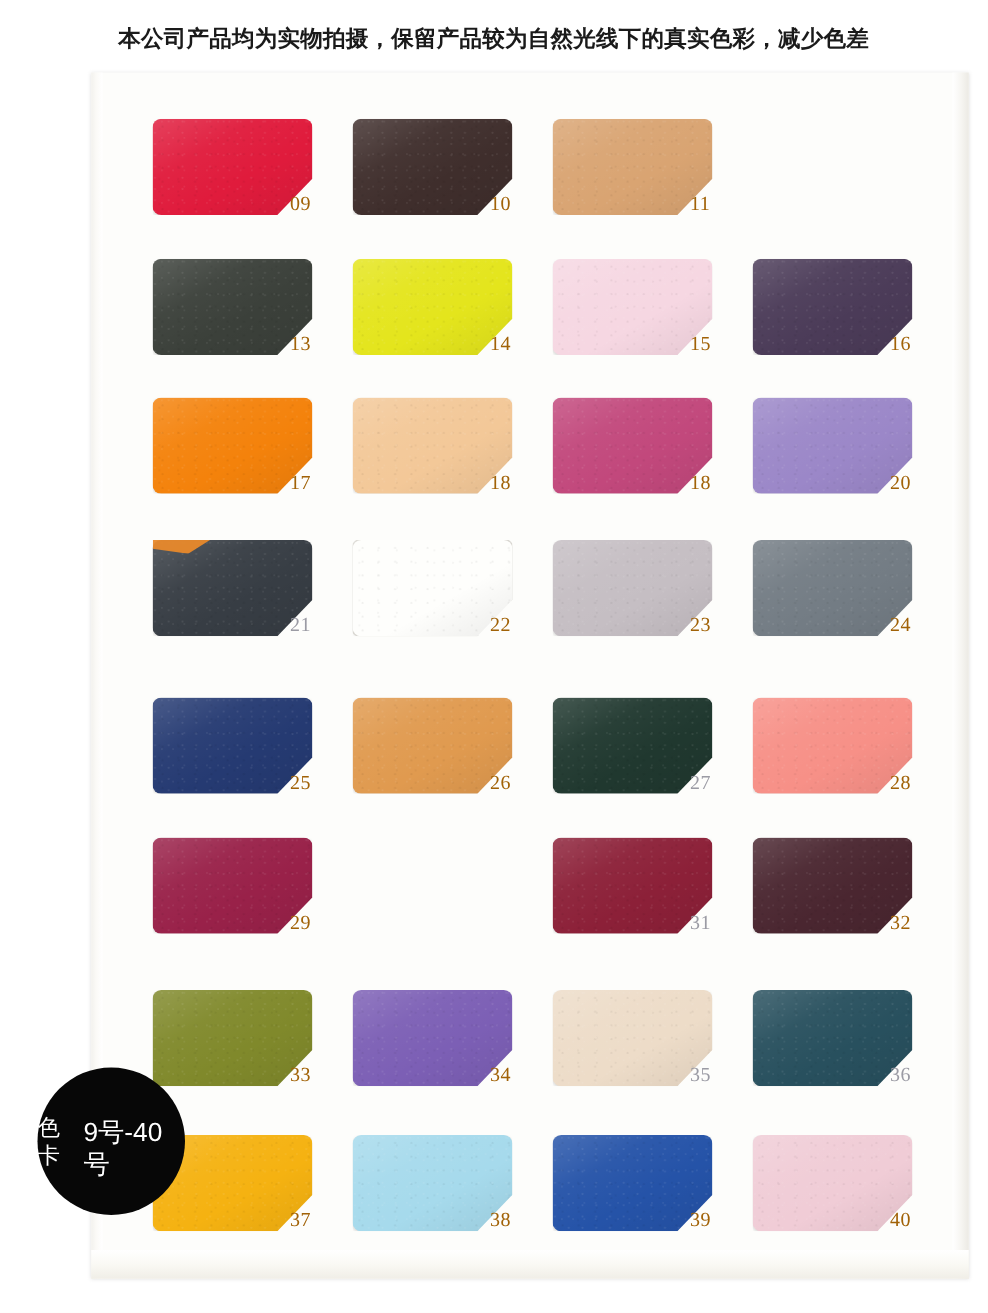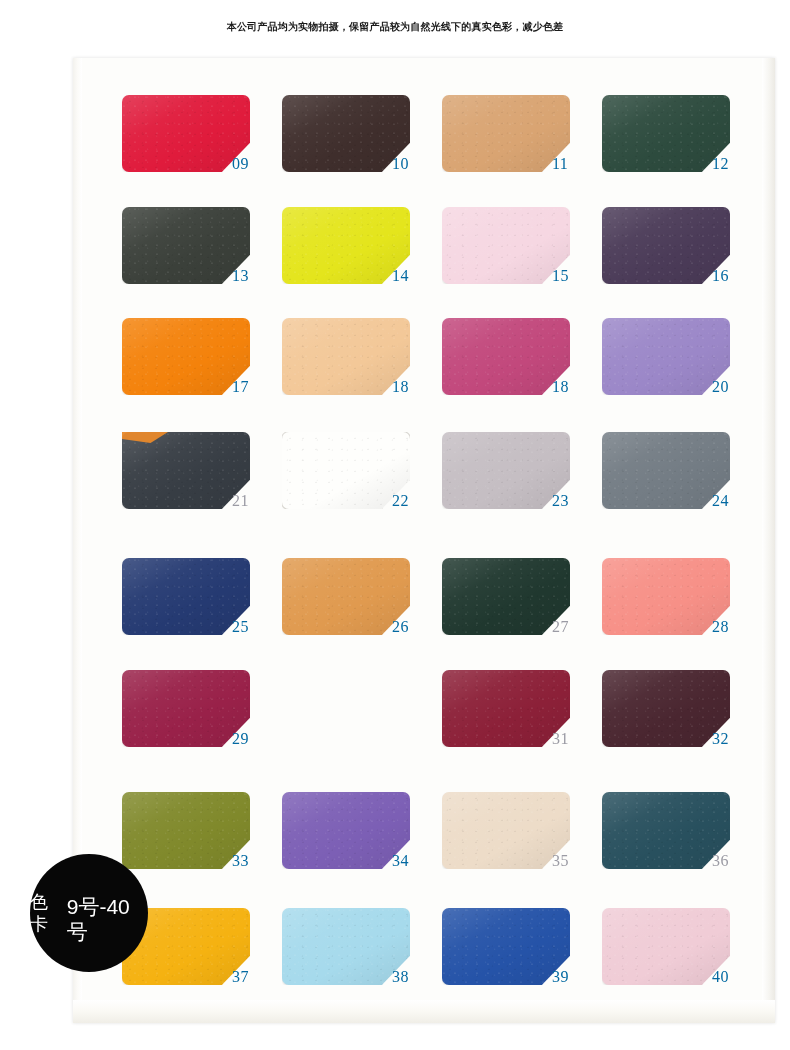--- a/index.html
+++ b/index.html
@@ -16,21 +16,21 @@
     position: relative;
   }
 
   
   .header-caption {
     position: absolute;
     left: 0;
     top: 20px;
     width: 790px;
     text-align: center;
-    font-size: 10px;
+    font-size: 18px;
     font-weight: 700;
     color: #1a1a1a;
     letter-spacing: 0.2px;
     line-height: 1.3;
     white-space: nowrap;
   }
 
   
   .page-sheet {
     position: absolute;
@@ -118,21 +118,21 @@
     background: #E8892B;
     clip-path: polygon(0% 0%, 100% 0%, 62% 100%, 0% 64%);
     opacity: 0.95;
   }
   .swatch-label {
     position: absolute;
     left: 110px;
     top: 60px;
     font-size: 16px;
     font-weight: 400;
-    color: #0369a1;
+    color: #a16207;
     letter-spacing: 0.4px;
     font-family: "Liberation Serif", "DejaVu Serif", serif;
   }
   .swatch-label.faint {
     color: #9b9ba4;
   }
 
   
   .corner-badge {
     position: absolute;
@@ -188,27 +188,20 @@
       </div>
       <div class="swatch-label">10</div>
     </div>
     <div class="swatch-cell" style="left: 442px; top: 95px;">
       <div class="swatch-chip" title="camel-tan" style="background: rgb(217, 164, 114);">
         <div class="sheen"></div>
         <div class="grain"></div>
       </div>
       <div class="swatch-label">11</div>
     </div>
-    <div class="swatch-cell" style="left: 602px; top: 95px;">
-      <div class="swatch-chip" title="deep-forest-green" style="background: rgb(45, 75, 62);">
-        <div class="sheen"></div>
-        <div class="grain"></div>
-      </div>
-      <div class="swatch-label">12</div>
-    </div>
     <div class="swatch-cell" style="left: 122px; top: 207px;">
       <div class="swatch-chip" title="charcoal-olive" style="background: rgb(59, 64, 58);">
         <div class="sheen"></div>
         <div class="grain"></div>
       </div>
       <div class="swatch-label">13</div>
     </div>
     <div class="swatch-cell" style="left: 282px; top: 207px;">
       <div class="swatch-chip" title="lemon-yellow" style="background: rgb(228, 229, 28);">
         <div class="sheen"></div>

